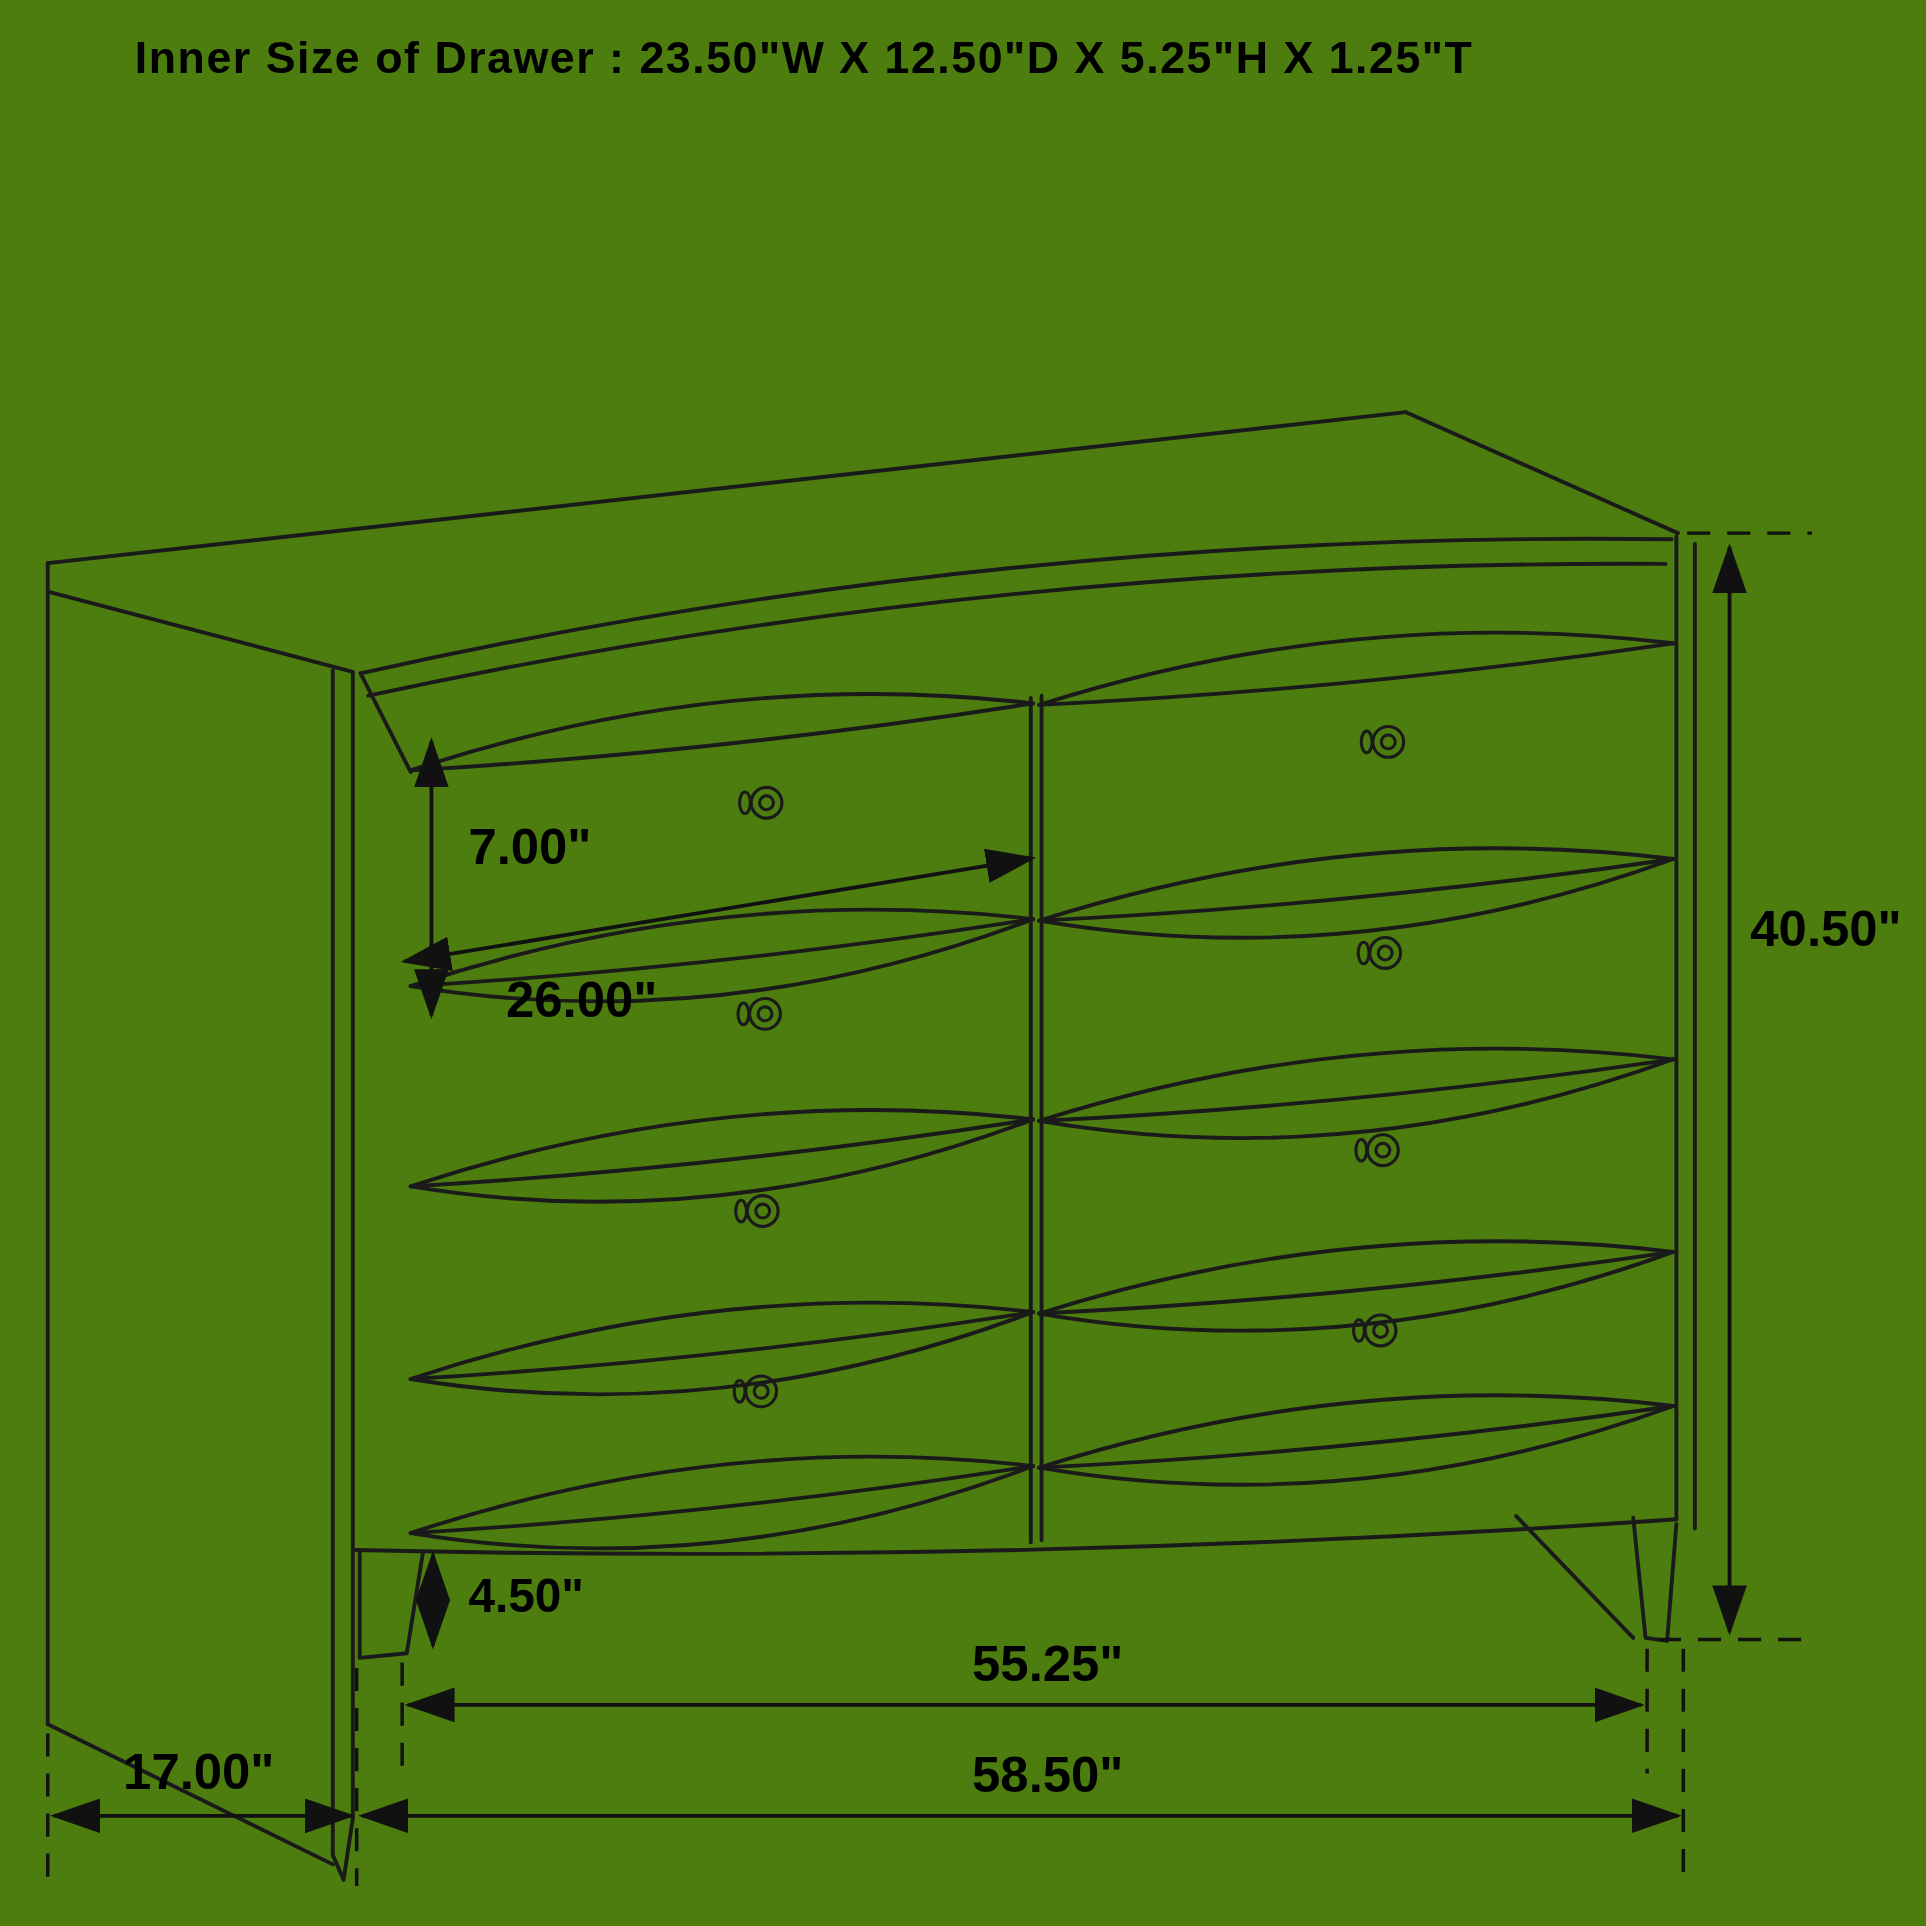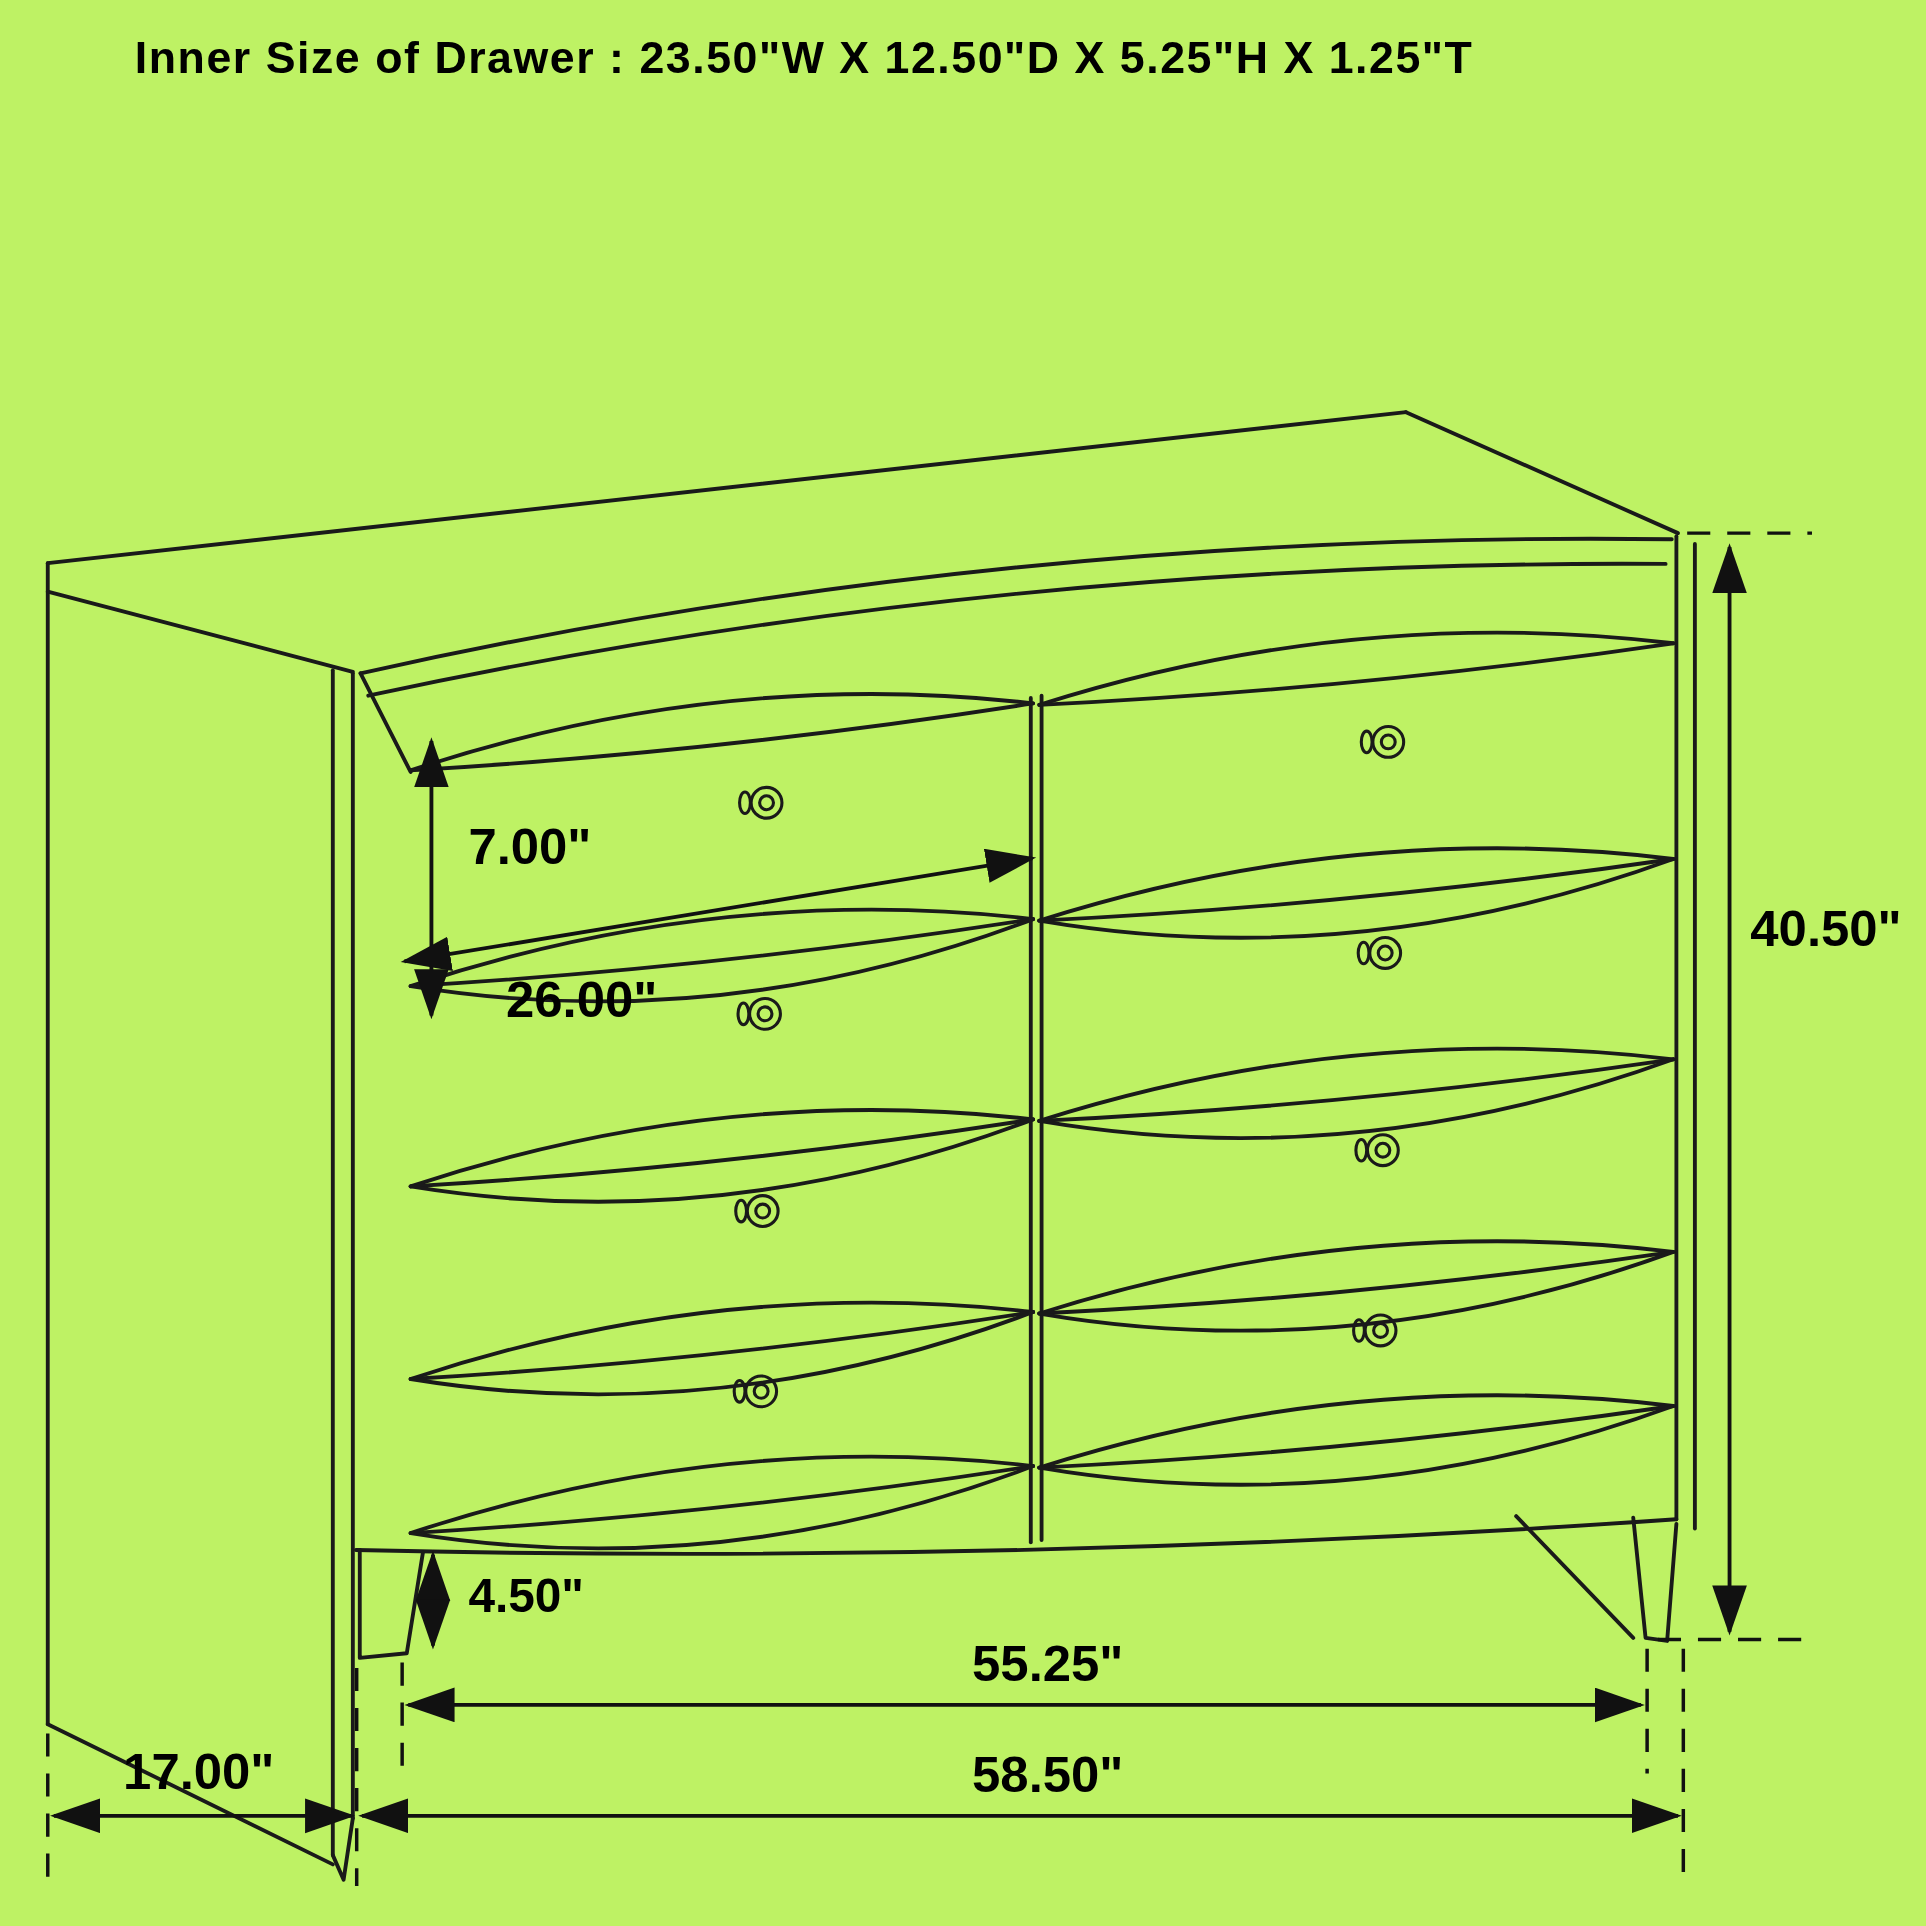--- a/index.html
+++ b/index.html
@@ -1,16 +1,16 @@
 <!DOCTYPE html>
 <html style="font-size:12.3px"><head>
 <meta charset="utf-8">
 <style>
   html,body{margin:0;padding:0;background:#ffffff;}
-  .canvas{position:relative;width:1926px;height:1926px;background:#bef264;overflow:hidden;
+  .canvas{position:relative;width:1926px;height:1926px;background:#4d7c0f;overflow:hidden;
           font-family:"Liberation Sans", sans-serif;}
   svg{position:absolute;left:0;top:0;}
   .ln{stroke:#1a1a1a;stroke-width:5;fill:none;stroke-linecap:round;stroke-linejoin:round;}
   .thin{stroke:#1a1a1a;stroke-width:4;fill:none;}
   .dim{stroke:#111111;stroke-width:5;fill:none;}
   .dash{stroke:#111111;stroke-width:4.5;fill:none;stroke-dasharray:30 22;}
   .lbl{fill:#000000;font-weight:bold;font-size:66px;font-family:"Liberation Sans", sans-serif;}
   .lbl-sm{fill:#000000;font-weight:bold;font-size:62px;font-family:"Liberation Sans", sans-serif;}
   .title{fill:#000000;font-weight:bold;font-size:58px;letter-spacing:2px;
          font-family:"Liberation Sans", sans-serif;}

